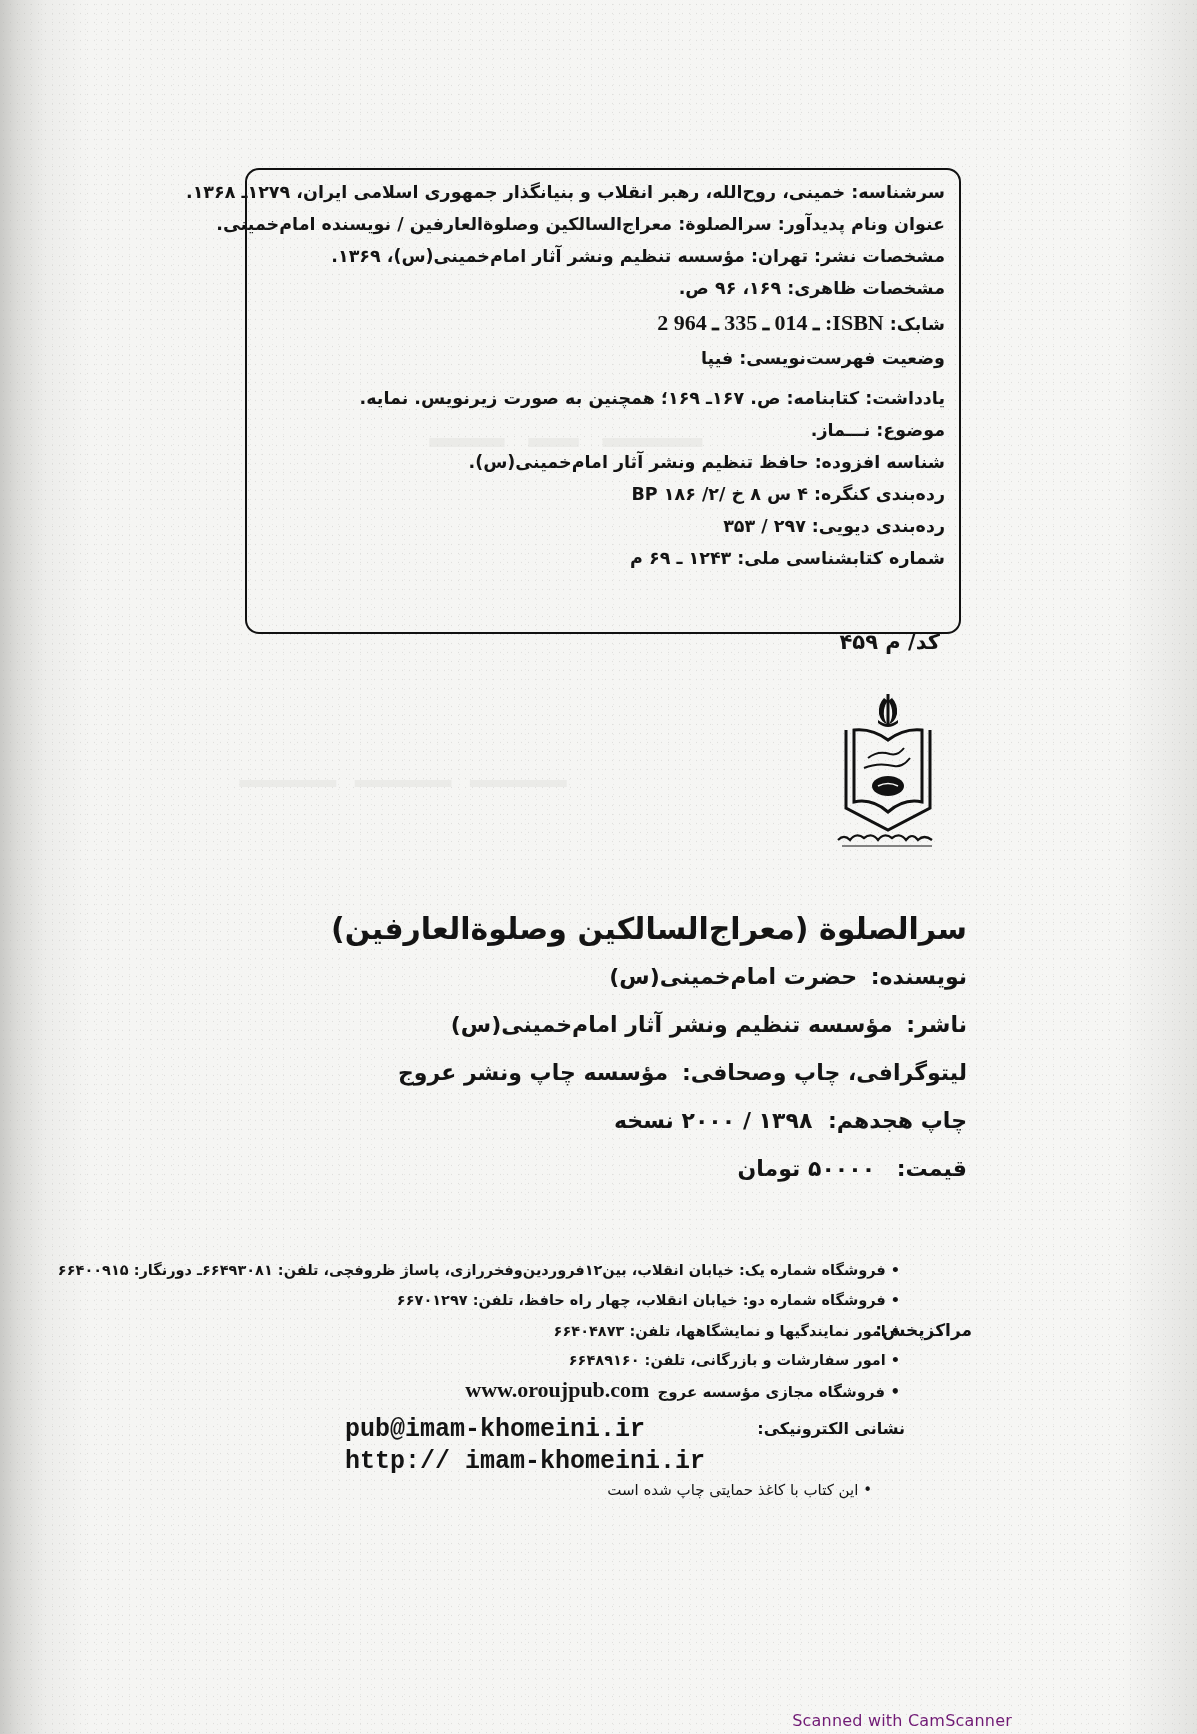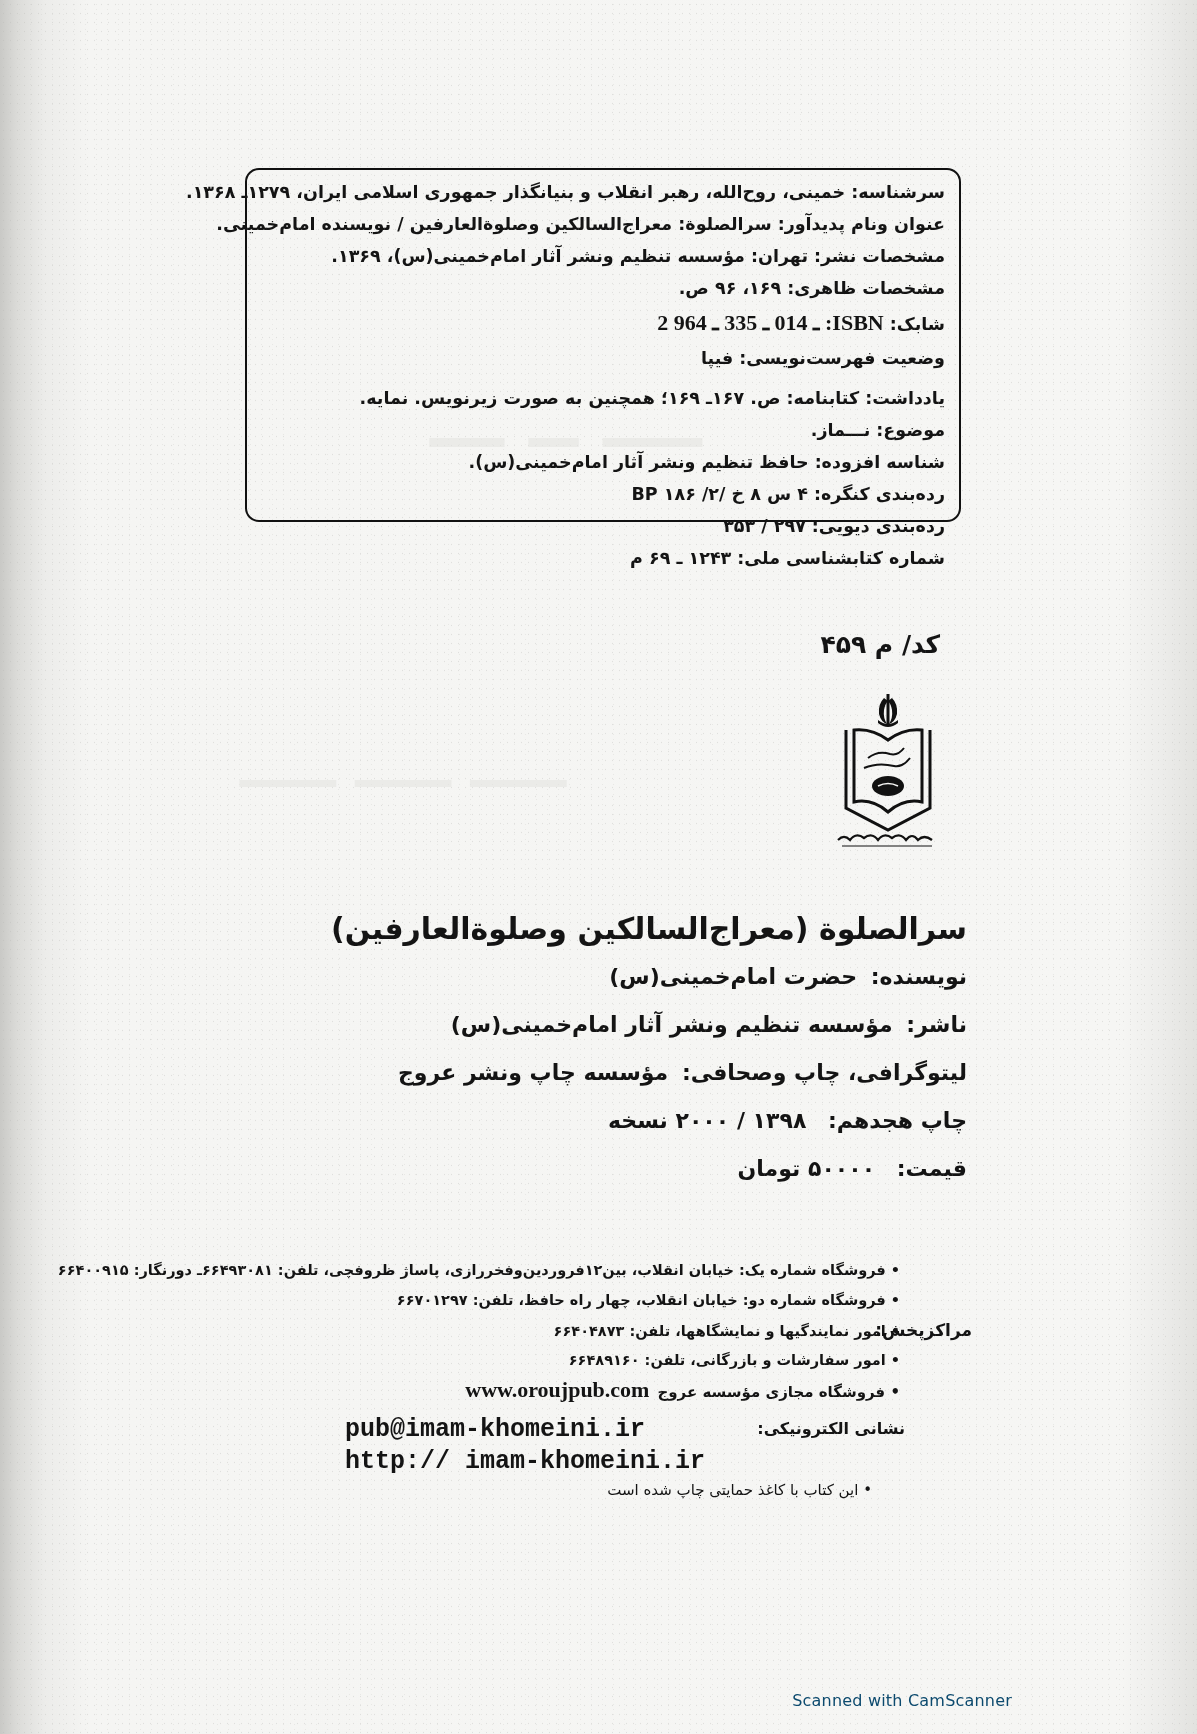--- a/index.html
+++ b/index.html
@@ -21,35 +21,35 @@
       radial-gradient(#cfcfcb 0.5px, transparent 0.7px);
     background-size: 7px 9px, 11px 5px;
     background-position: 0 0, 3px 2px;
     opacity:0.35;
   }
   .ghost-text {
     position:absolute; color:#e3e3e0; font-size:72px; font-weight:bold;
     direction:rtl; white-space:nowrap; opacity:0.55;
   }
   .cip-box {
-    position:absolute; left:245px; top:168px; width:716px; height:354px;
+    position:absolute; left:245px; top:168px; width:716px; height:466px;
     border:2.5px solid #111; border-radius:14px; box-sizing:border-box;
     direction:rtl; padding:6px 14px 0 10px;
   }
   .cip-row {
     font-size:17.5px; font-weight:bold; line-height:32px; height:32px;
     white-space:nowrap; direction:rtl; text-align:right;
   }
   .cip-row .label { margin-left:6px; }
   .cip-row .latin { font-family:"Liberation Serif", serif; font-size:22px; font-weight:bold; direction:ltr; unicode-bidi:embed; }
   .cip-row.tall { height:38px; line-height:38px; }
   .cip-row.gap { margin-top:8px; }
   .code-line {
     position:absolute; left:520px; top:630px; width:420px; text-align:right;
-    font-size:25px; font-weight:bold; direction:rtl;
+    font-size:21px; font-weight:bold; direction:rtl;
   }
   .logo {
     position:absolute; left:828px; top:690px; width:120px; height:160px;
   }
   .main-block { position:absolute; right:230px; top:905px; width:700px; direction:rtl; text-align:right; }
   .title {
     font-size:30px; font-weight:bold; line-height:48px;
   }
   .main-line { font-size:22px; font-weight:bold; line-height:48px; white-space:nowrap; }
   .main-line .val { margin-right:6px; }
@@ -59,22 +59,22 @@
   .dist-row { font-size:14.5px; font-weight:bold; line-height:30px; white-space:nowrap; height:30px; }
   .dist-head { display:inline-block; width:72px; font-size:17px; }
   .dist-pad { display:inline-block; width:72px; }
   .dist-row.web { font-size:15px; }
   .dist-row.web .latin { font-family:"Liberation Serif", serif; font-size:22px; font-weight:bold; direction:ltr; unicode-bidi:embed; margin-right:8px; }
   .email-block { position:absolute; left:345px; top:1415px; width:560px; direction:rtl; }
   .email-label { position:absolute; right:0; top:4px; font-size:16px; font-weight:bold; }
   .latin-big { font-family:Liberation Mono, monospace; font-size:25px; font-weight:bold; direction:ltr; position:absolute; white-space:nowrap; }
   .footer-note { position:absolute; right:325px; top:1481px; font-size:15px; font-weight:normal; direction:rtl; white-space:nowrap; }
   .camscanner {
-    position:absolute; right:185px; bottom:24px; font-family:"DejaVu Sans", sans-serif;
-    font-size:16px; color:#0c4a6e; letter-spacing:0.2px;
+    position:absolute; right:185px; bottom:4px; font-family:"DejaVu Sans", sans-serif;
+    font-size:16px; color:#701a75; letter-spacing:0.2px;
   }
 </style>
 </head>
 <body>
 
 <div class="page-bg"></div>
 <div class="noise"></div>
 <div class="ghost-text" style="left:430px; top:380px;">ــــ ــ ـــ</div>
 <div class="ghost-text" style="left:240px; top:735px; font-size:56px;">ـــــ ـــــ ـــــ</div>
 
@@ -151,21 +151,21 @@
   <div class="main-line">
     <span>ناشر:</span>
     <span class="val">مؤسسه تنظیم ونشر آثار امام‌خمینی(س)</span>
   </div>
   <div class="main-line">
     <span>لیتوگرافی، چاپ وصحافی:</span>
     <span class="val">مؤسسه چاپ ونشر عروج</span>
   </div>
   <div class="main-line">
     <span>چاپ هجدهم:</span>
-    <span class="val" style="margin-right:14px">۱۳۹۸ / ۲۰۰۰ نسخه</span>
+    <span class="val" style="margin-right:8px">۱۳۹۸ / ۲۰۰۰ نسخه</span>
   </div>
   <div class="main-line">
     <span>قیمت:</span>
     <span class="val" style="margin-right:14px">۵۰۰۰۰ تومان</span>
   </div>
 </div>
 
 <div class="dist">
   <div class="dist-row">
     <span class="dist-pad"></span><span>• فروشگاه شماره یک: خیابان انقلاب، بین۱۲فروردین‌وفخررازی، پاساژ ظروفچی، تلفن: ۶۶۴۹۳۰۸۱ـ دورنگار: ۶۶۴۰۰۹۱۵</span>

